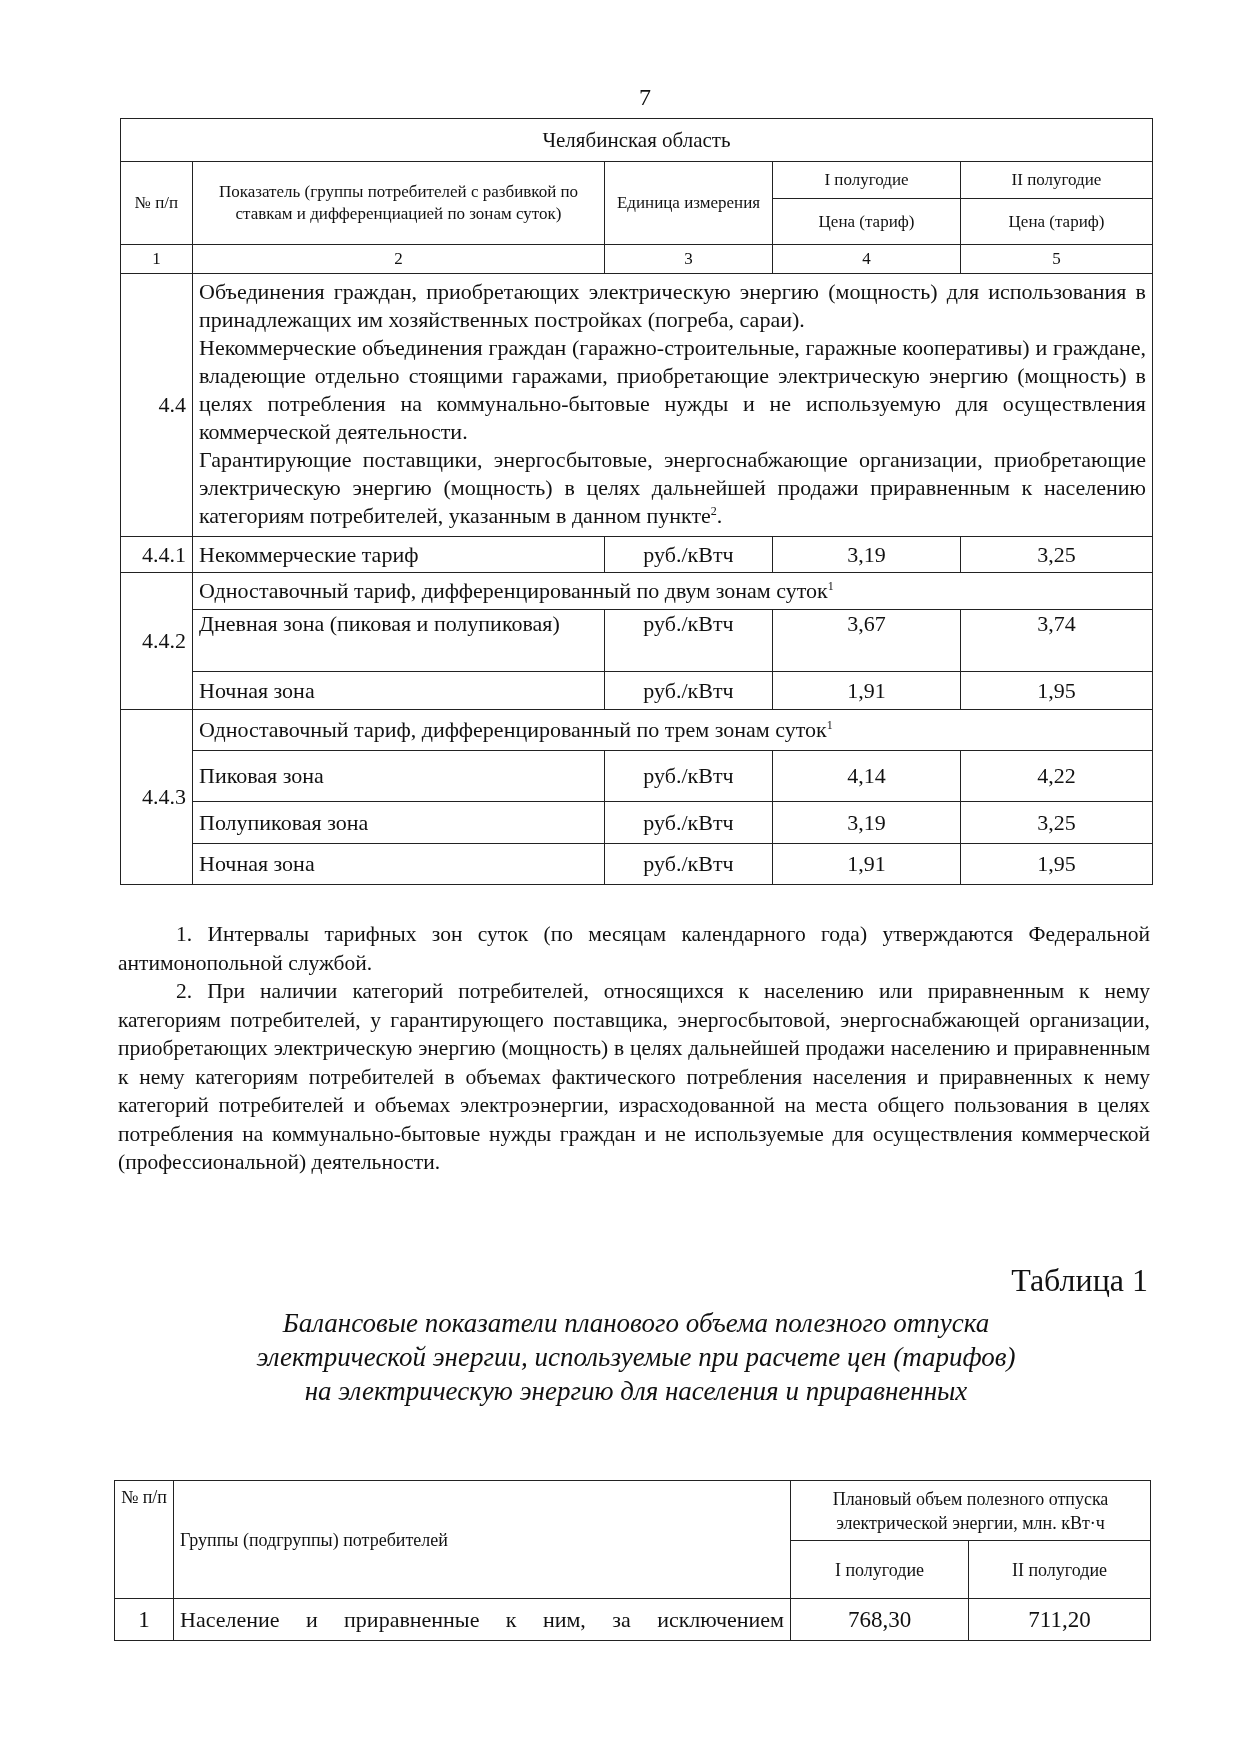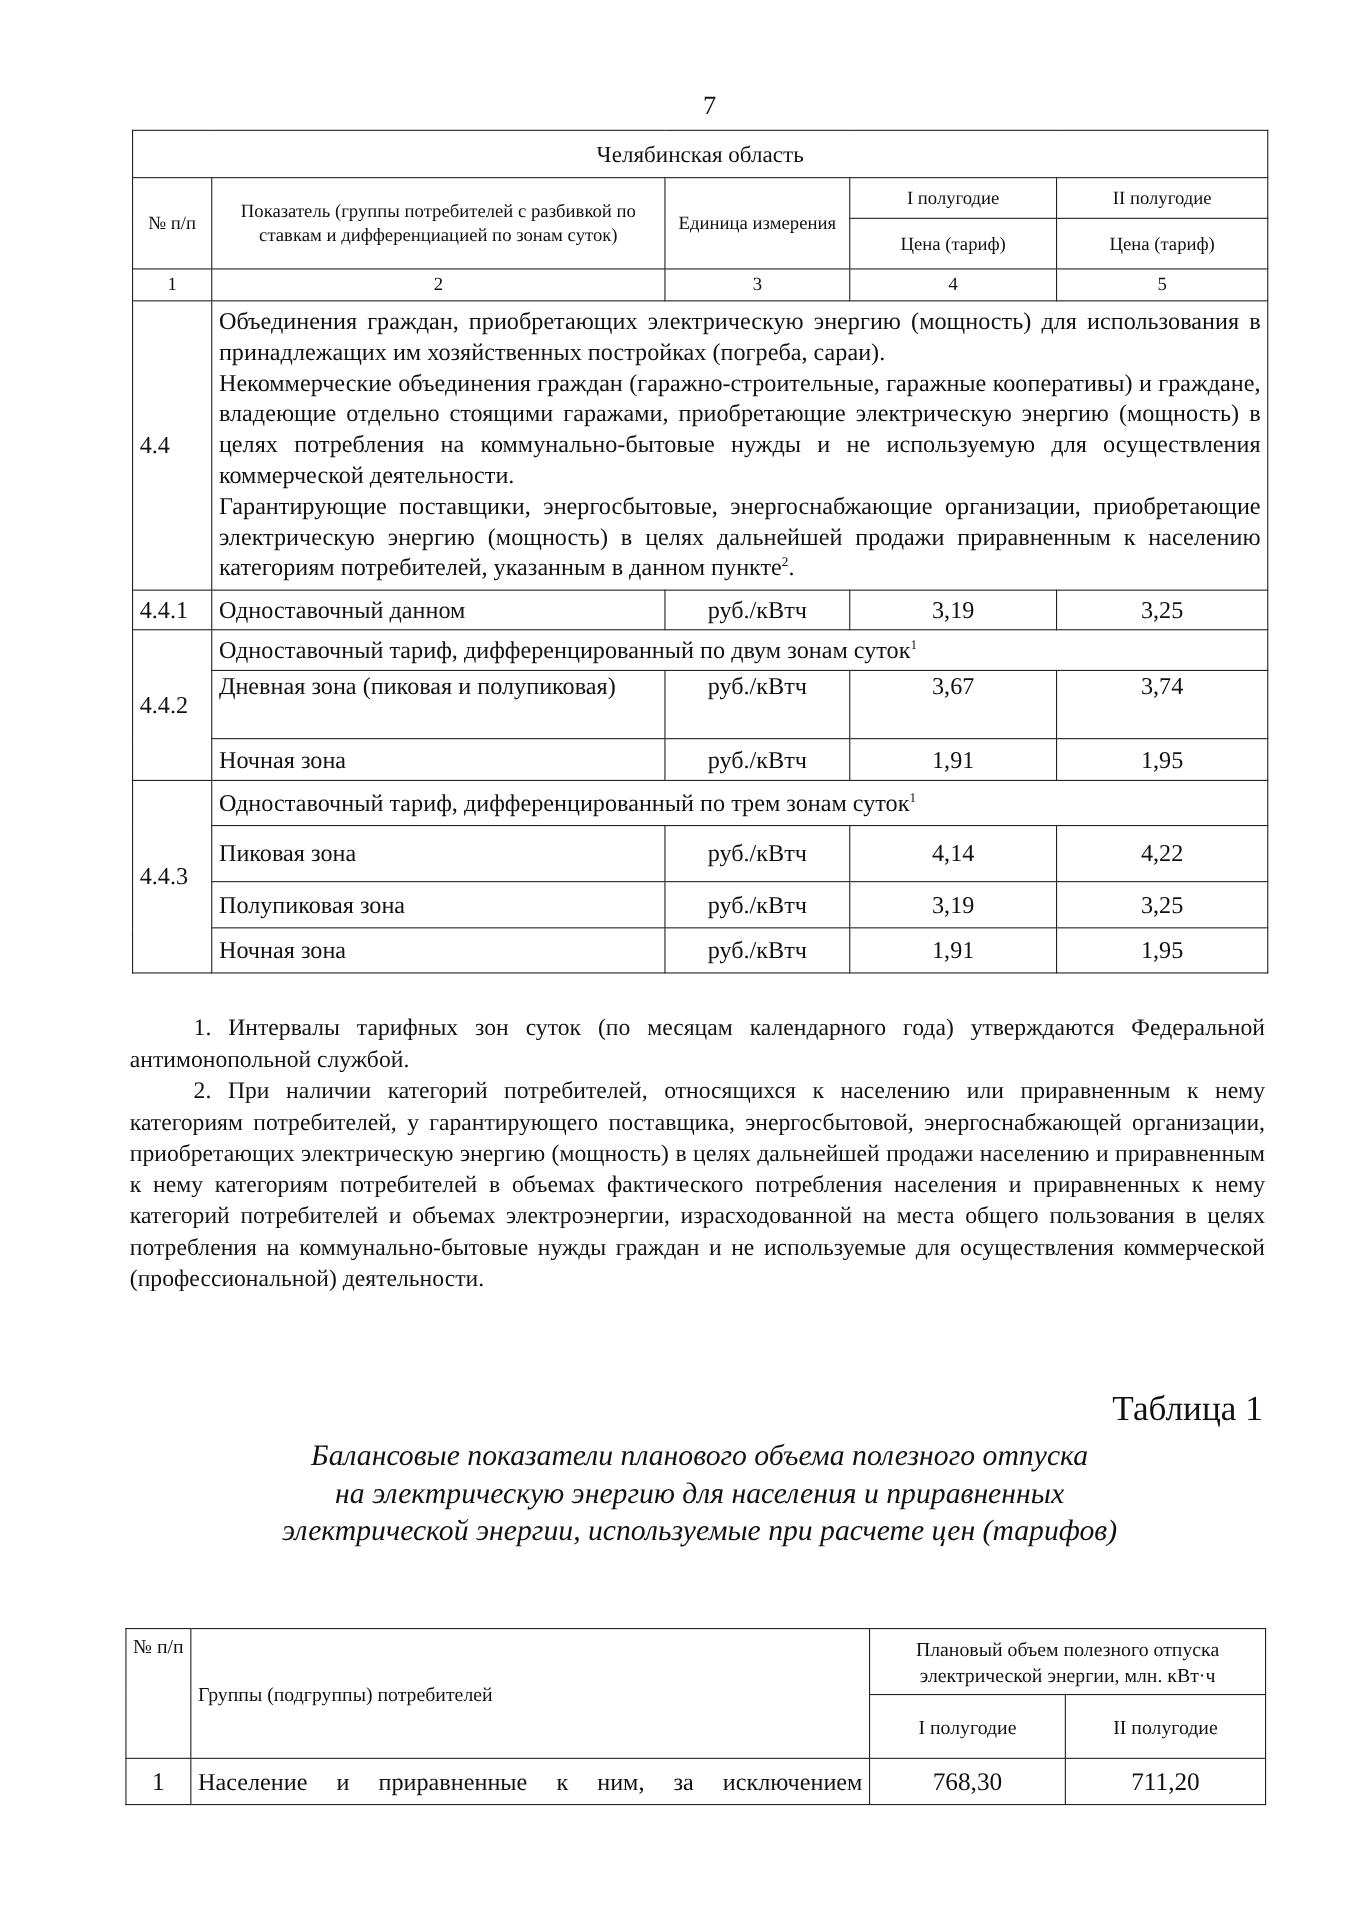--- a/index.html
+++ b/index.html
@@ -11,21 +11,21 @@
     position: absolute; top: 84px; left: 0; width: 1290px; text-align: center;
     font-size: 24px;
   }
   table { border-collapse: collapse; position: absolute; table-layout: fixed; }
   td, th { border: 1.5px solid #222; font-weight: normal; }
   #t-tariffs { left: 120px; top: 118px; width: 1032px; }
   #t-tariffs td { font-size: 22px; padding: 0 6px; line-height: 28px; }
   #t-tariffs .hdr { font-size: 17px; text-align: center; line-height: 22px; }
   #t-tariffs .region { font-size: 21px; text-align: center; height: 42px; }
   #t-tariffs .idx { font-size: 17px; text-align: center; height: 28px; }
-  #t-tariffs .num { text-align: left; vertical-align: middle; }
+  #t-tariffs .num { text-align: right; vertical-align: middle; }
   #t-tariffs .center { text-align: center; }
   #t-tariffs .just { text-align: justify; text-align-last: left; }
   #t-tariffs .top { vertical-align: top; }
   sup { font-size: 12px; line-height: 0; }
   .notes {
     position: absolute; left: 118px; width: 1032px; top: 920px;
     font-size: 21.5px; line-height: 28.5px; text-align: justify;
   }
   .notes p { margin: 0; text-indent: 58px; }
   .notes p.title { text-indent: 58px; }
@@ -79,21 +79,21 @@
   <tr>
     <td class="num">4.4</td>
     <td colspan="4" class="just" style="padding-top:4px;padding-bottom:6px;">
       <div>Объединения граждан, приобретающих электрическую энергию (мощность) для использования в принадлежащих им хозяйственных постройках (погреба, сараи).</div>
       <div>Некоммерческие объединения граждан (гаражно-строительные, гаражные кооперативы) и граждане, владеющие отдельно стоящими гаражами, приобретающие электрическую энергию (мощность) в целях потребления на коммунально-бытовые нужды и не используемую для осуществления коммерческой деятельности.</div>
       <div><span>Гарантирующие поставщики, энергосбытовые, энергоснабжающие организации, приобретающие электрическую энергию (мощность) в целях дальнейшей продажи приравненным к населению категориям потребителей, указанным в данном пункте</span><sup>2</sup>.</div>
     </td>
   </tr>
   <tr style="height:36px">
     <td class="num">4.4.1</td>
-    <td>Одноставочный данном</td>
+    <td>Некоммерческие тариф</td>
     <td class="center">руб./кВтч</td>
     <td class="center">3,19</td>
     <td class="center">3,25</td>
   </tr>
   <tr style="height:37px">
     <td rowspan="3" class="num">4.4.2</td>
     <td colspan="4"><span>Одноставочный тариф, дифференцированный по двум зонам суток</span><sup>1</sup></td>
   </tr>
   <tr style="height:62px">
     <td class="top">Дневная зона (пиковая и полупиковая)</td>
@@ -134,22 +134,22 @@
 
 <div class="notes">
   <p>1. Интервалы тарифных зон суток (по месяцам календарного года) утверждаются Федеральной антимонопольной службой.</p>
   <p>2. При наличии категорий потребителей, относящихся к населению или приравненным к нему категориям потребителей, у гарантирующего поставщика, энергосбытовой, энергоснабжающей организации, приобретающих электрическую энергию (мощность) в целях дальнейшей продажи населению и приравненным к нему категориям потребителей в объемах фактического потребления населения и приравненных к нему категорий потребителей и объемах электроэнергии, израсходованной на места общего пользования в целях потребления на коммунально-бытовые нужды граждан и не используемые для осуществления коммерческой (профессиональной) деятельности.</p>
 </div>
 
 <div class="table-caption">Таблица 1</div>
 
 <div class="table-title">
   <div>Балансовые показатели планового объема полезного отпуска</div>
+  <div>электрической энергии, используемые при расчете цен (тарифов)</div>
   <div>на электрическую энергию для населения и приравненных</div>
-  <div>электрической энергии, используемые при расчете цен (тарифов)</div>
 </div>
 
 <table id="t-balance">
   <colgroup>
     <col style="width:59px">
       <col style="width:617px">
       <col style="width:178px">
       <col style="width:182px">
   </colgroup>
   <tbody>

